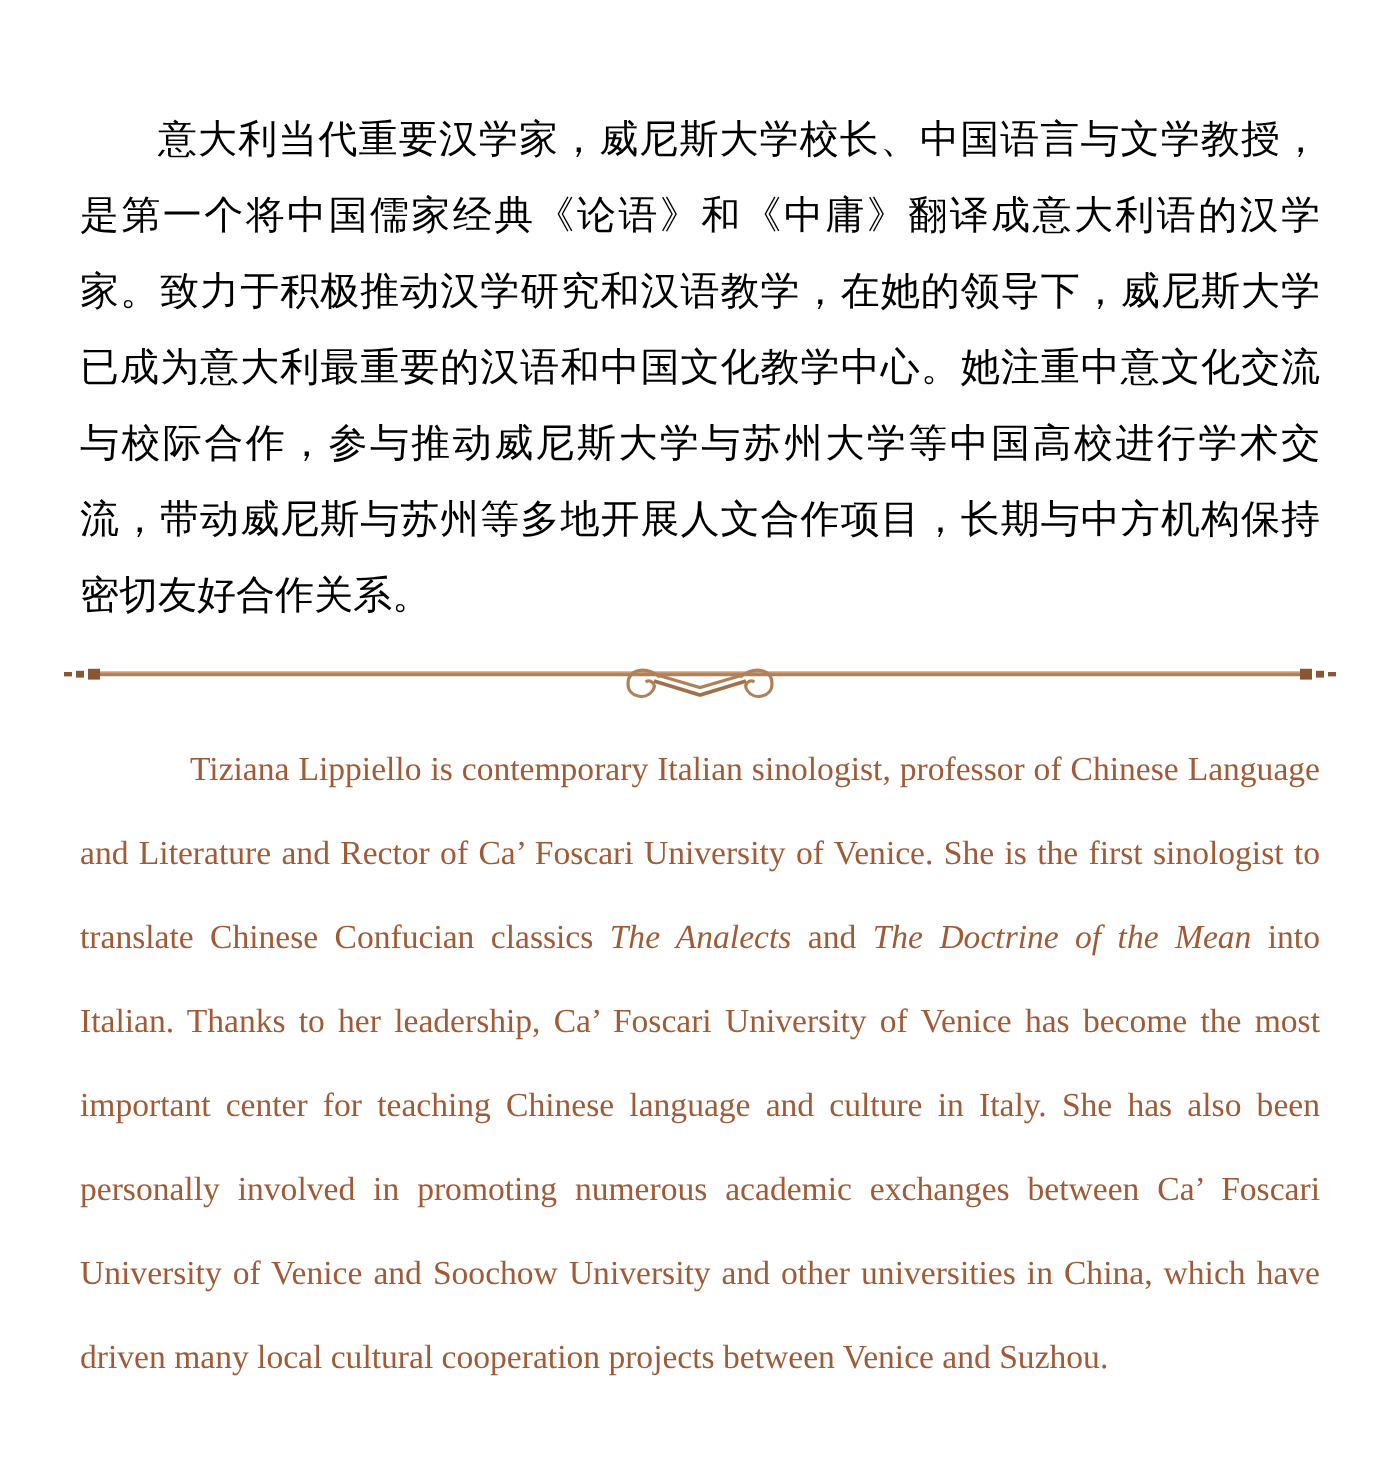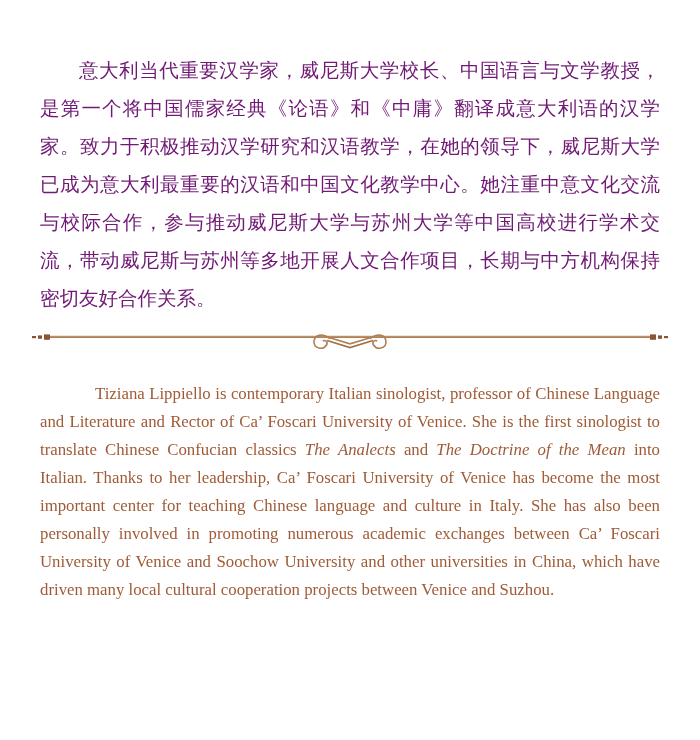--- a/index.html
+++ b/index.html
@@ -16,42 +16,42 @@
     font-family: "Liberation Serif", "DejaVu Serif", serif;
   }
   .zh-para {
     position: absolute;
     left: 40px;
     top: 52px;
     width: 620px;
     margin: 0;
     font-size: 19.5px;
     line-height: 38px;
-    color: #701a75;
+    color: #000000;
     text-align: justify;
     text-justify: inter-character;
     text-indent: 2em;
     font-family: "Liberation Serif", "DejaVu Serif", serif;
   }
   .divider {
     position: absolute;
     left: 30px;
     top: 328px;
     width: 640px;
     height: 30px;
   }
   .divider svg { display: block; }
   .en-para {
     position: absolute;
     left: 40px;
-    top: 380px;
+    top: 364px;
     width: 620px;
     margin: 0;
     font-size: 16.8px;
-    line-height: 28px;
+    line-height: 42px;
     color: #A05B36;
     text-align: justify;
     text-indent: 55px;
     font-family: "Liberation Serif", "DejaVu Serif", serif;
   }
   .en-para em { font-style: italic; }
 </style>
 </head>
 <body>
 

